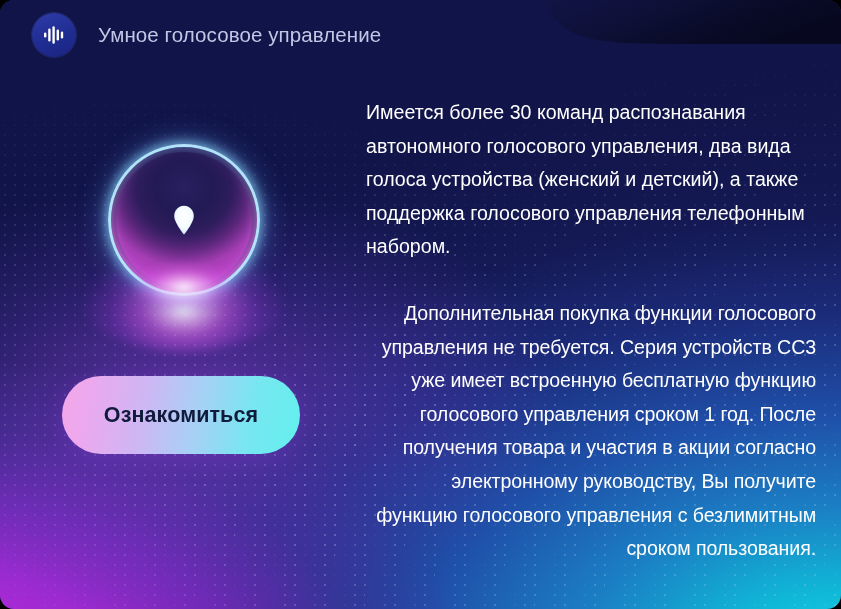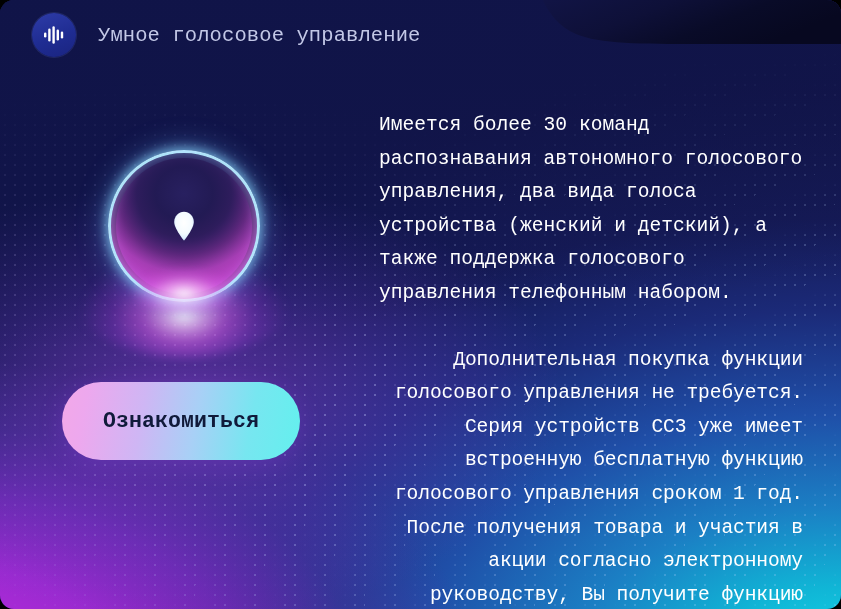--- a/index.html
+++ b/index.html
@@ -13,21 +13,20 @@
   }
 
   .card {
     position: relative;
     width: 841px;
     height: 609px;
     overflow: hidden;
     border-radius: 14px;
     background: #12154a;
     isolation: isolate;
-    font-family: Liberation Mono, monospace;
   }
 
   
   .bg-base {
     position: absolute;
     inset: 0;
     background:
       radial-gradient(120% 95% at 100% 108%,
           #14d8e8 0%, #10b6d6 12%, #1b7fc4 26%,
           #1f4fa8 42%, #1b2a78 60%, #151a56 76%, #12154a 100%);
@@ -137,21 +136,21 @@
     font-size: 20.5px;
     letter-spacing: 0.1px;
     color: #c2c7e6;
     white-space: nowrap;
   }
 
   
   .left-col {
     position: absolute;
     left: 0;
-    top: 70px;
+    top: 64px;
     width: 355px;
     height: 539px;
     z-index: 5;
   }
 
   
   .orb-wrap {
     position: absolute;
     left: 108px;
     top: 80px;
@@ -244,21 +243,21 @@
   .text-col {
     position: absolute;
     left: 366px;
     top: 96px;
     width: 450px;
     z-index: 5;
     color: #ffffff;
     font-size: 19.6px;
     line-height: 33.6px;
   }
-  .text-col p { margin: 13px; }
+  .text-col p { margin: 0; }
   .text-col p.p-gap { margin-top: 33px; text-align: right; }
   .p-tight { letter-spacing: -0.1px; }
 </style>
 </head>
 <body>
 
 <div class="card">
 
   <div class="bg-base"></div>
   <div class="bg-magenta"></div>

